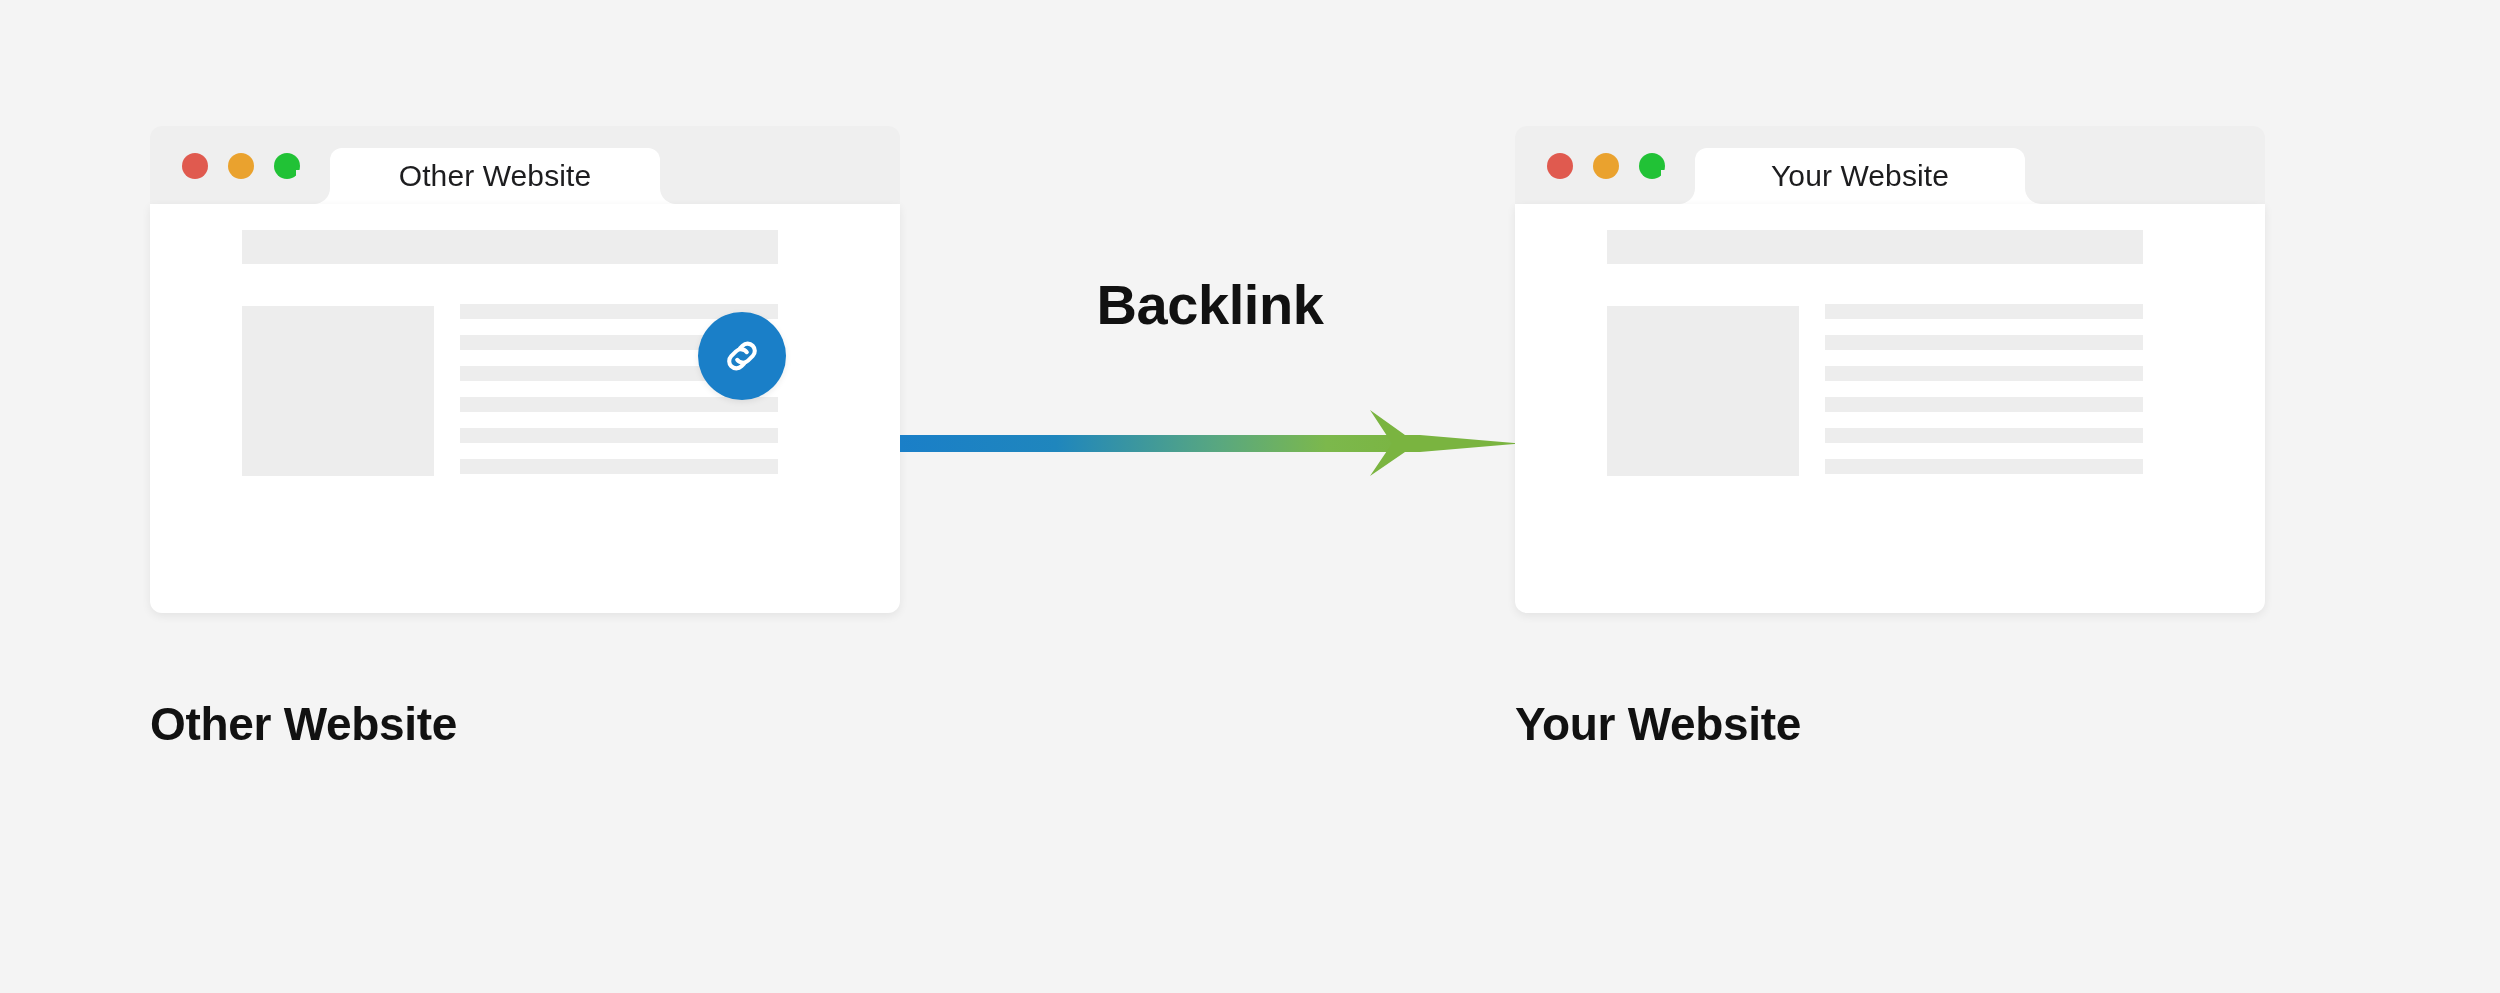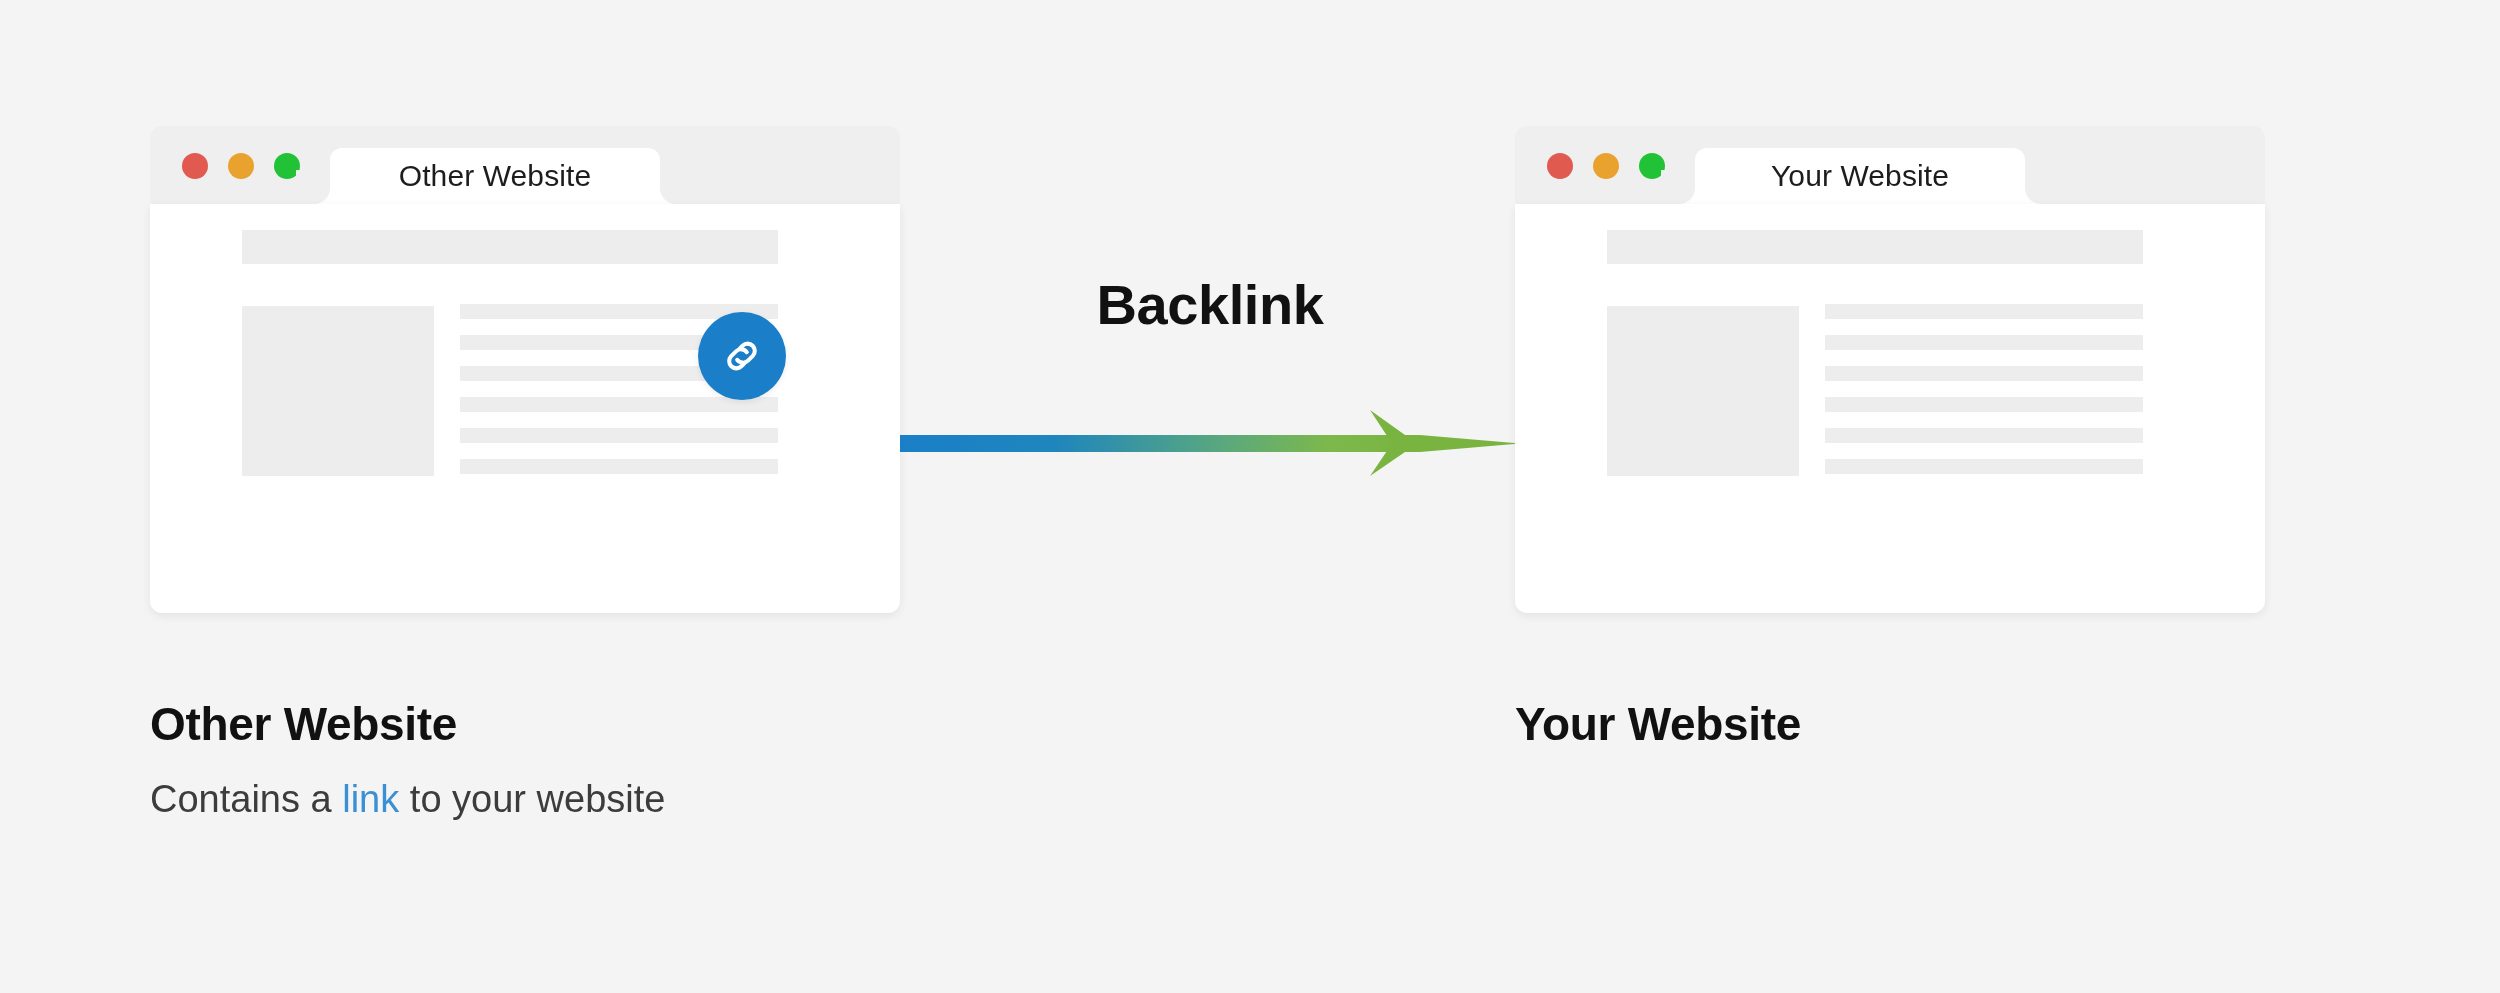--- a/index.html
+++ b/index.html
@@ -289,20 +289,19 @@
         <div class="sk-line"></div>
         <div class="sk-line"></div>
         <div class="sk-line"></div>
         <div class="sk-line"></div>
       </div>
     </div>
   </div>
 
   <div class="caption left">
     <div class="caption-title">Other Website</div>
-    <div class="caption-body"><span>Contains a </span><span class="hl-blue">link</span><span> to your website</span></div>
   </div>
 
   <div class="caption right">
     <div class="caption-title">Your Website</div>
   </div>
 
 </div>
 
 </body></html>

